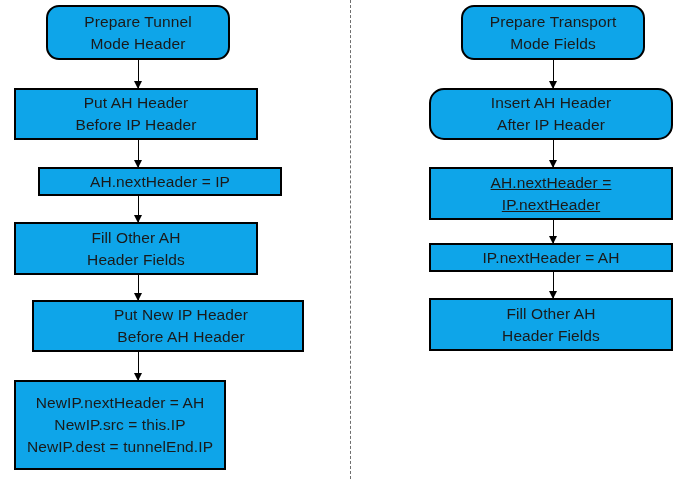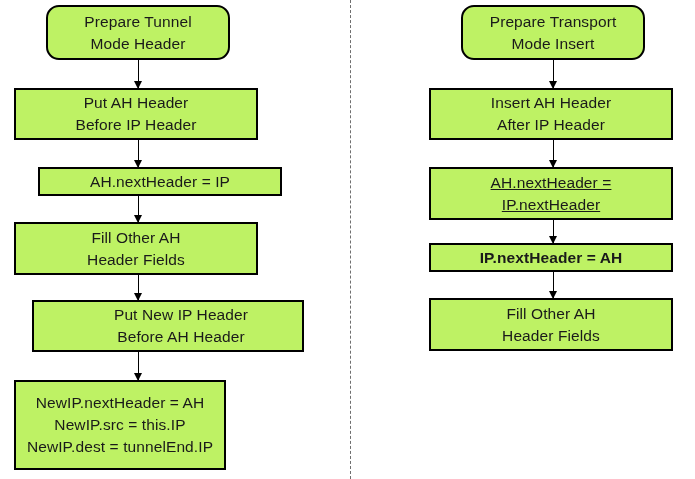--- a/index.html
+++ b/index.html
@@ -15,21 +15,21 @@
     width: 695px;
     height: 479px;
     background: #ffffff;
     overflow: hidden;
   }
 
   
   .node {
     position: absolute;
     box-sizing: border-box;
-    background: #bef264;
+    background: #0ea5e9;
     border: 2px solid #000000;
     display: flex;
     align-items: center;
     justify-content: center;
     text-align: center;
     color: #1a1a1a;
     font-size: 15.5px;
     line-height: 1.42;
     letter-spacing: 0.1px;
     white-space: pre-line;
@@ -115,29 +115,29 @@
         <span class="shaft"></span>
         <span class="head"></span>
       </div>
   </div>
 
   <div class="divider" style="left: 350px; height: 479px;"></div>
 
   <div>
 
     <div class="node terminal" style="left: 461px; top: 5px; width: 184px; height: 55px;">Prepare Transport
-Mode Insert</div>
+Mode Fields</div>
 
-    <div class="node" style="left: 429px; top: 88px; width: 244px; height: 52px;">Insert AH Header
+    <div class="node" style="left: 429px; top: 88px; width: 244px; height: 52px; border-radius: 15px;">Insert AH Header
 After IP Header</div>
 
     <div class="node" style="left: 429px; top: 167px; width: 244px; height: 53px; text-decoration: underline;">AH.nextHeader =
 IP.nextHeader</div>
 
-    <div class="node" style="left: 429px; top: 243px; width: 244px; height: 29px; font-weight: bold;">IP.nextHeader = AH</div>
+    <div class="node" style="left: 429px; top: 243px; width: 244px; height: 29px;">IP.nextHeader = AH</div>
 
     <div class="node" style="left: 429px; top: 298px; width: 244px; height: 53px;">Fill Other AH
 Header Fields</div>
 
     <div class="arrow" style="left: 553px; top: 60px; height: 28px;">
         <span class="shaft"></span>
         <span class="head"></span>
       </div>
     <div class="arrow" style="left: 553px; top: 140px; height: 27px;">
         <span class="shaft"></span>

